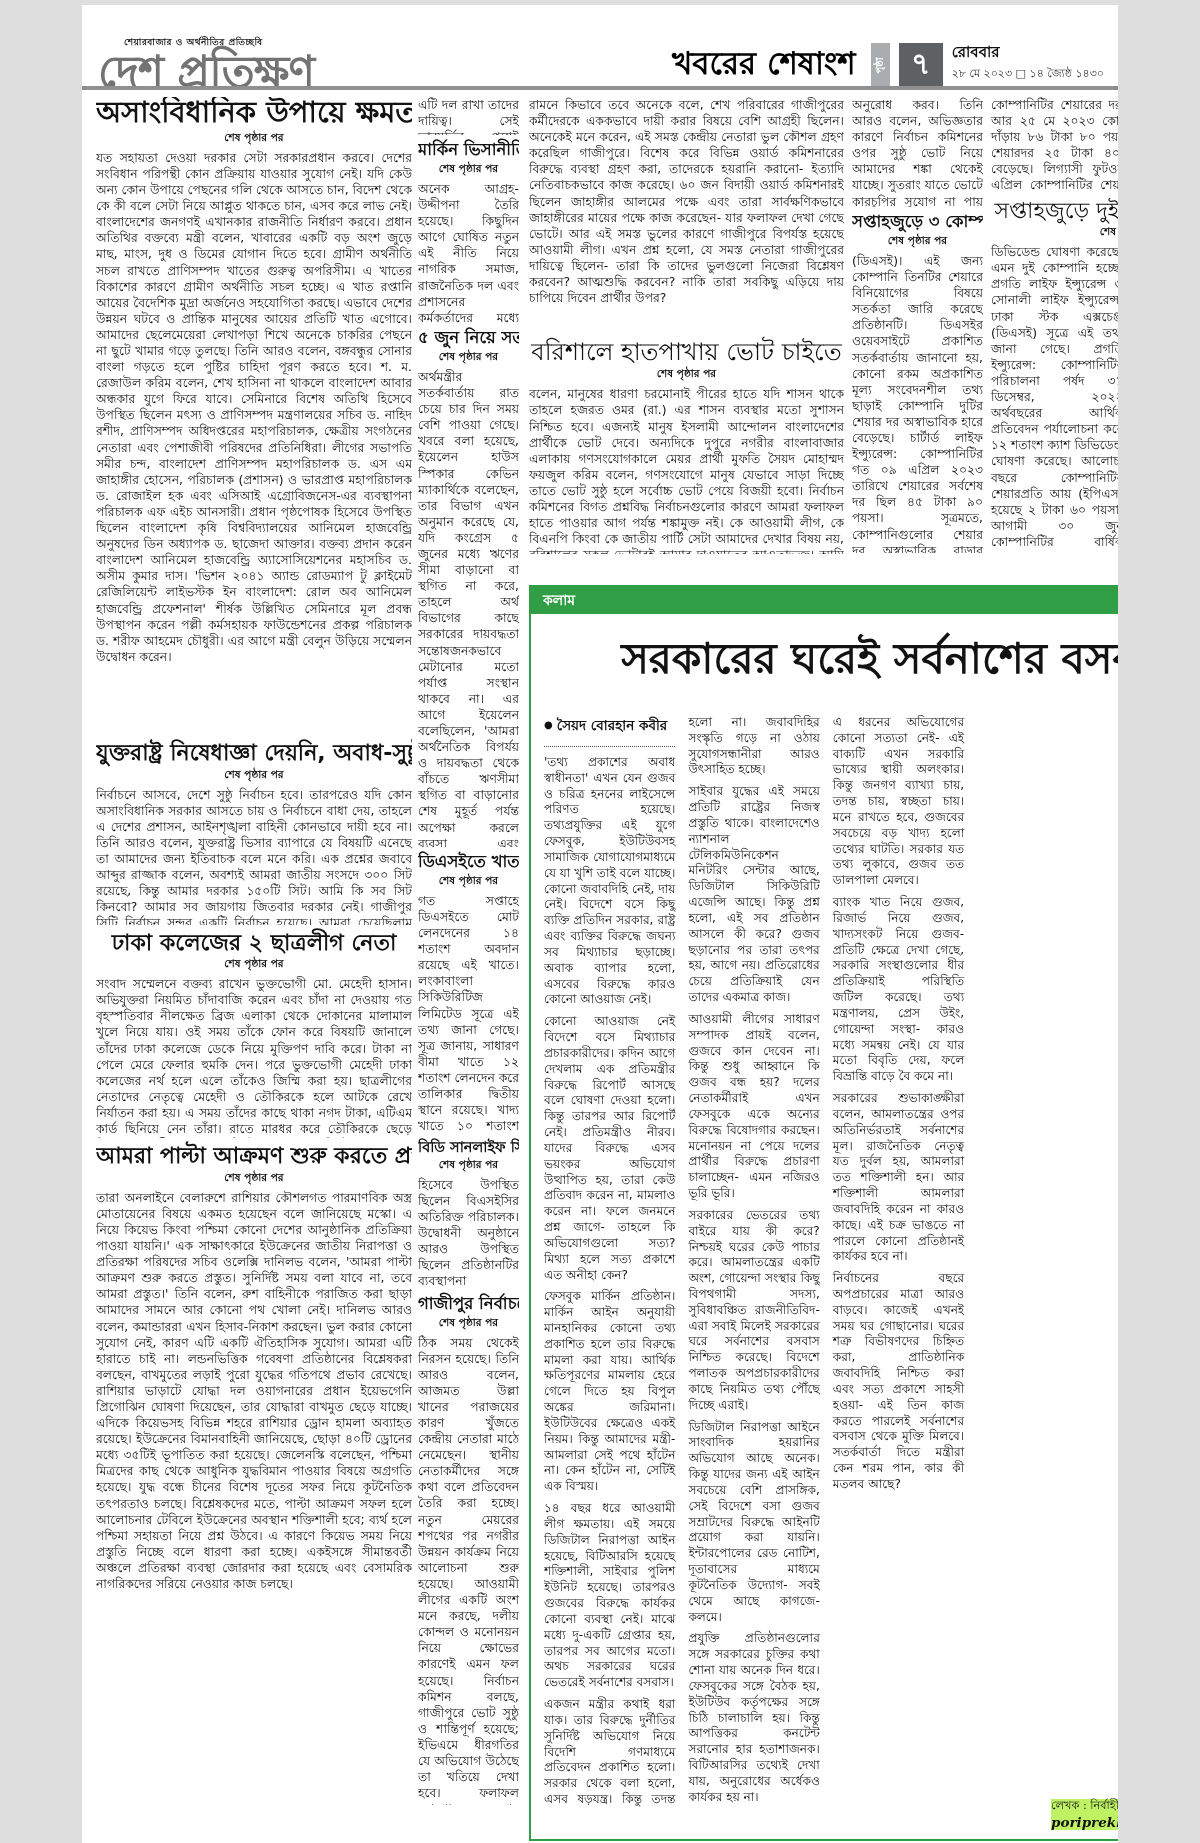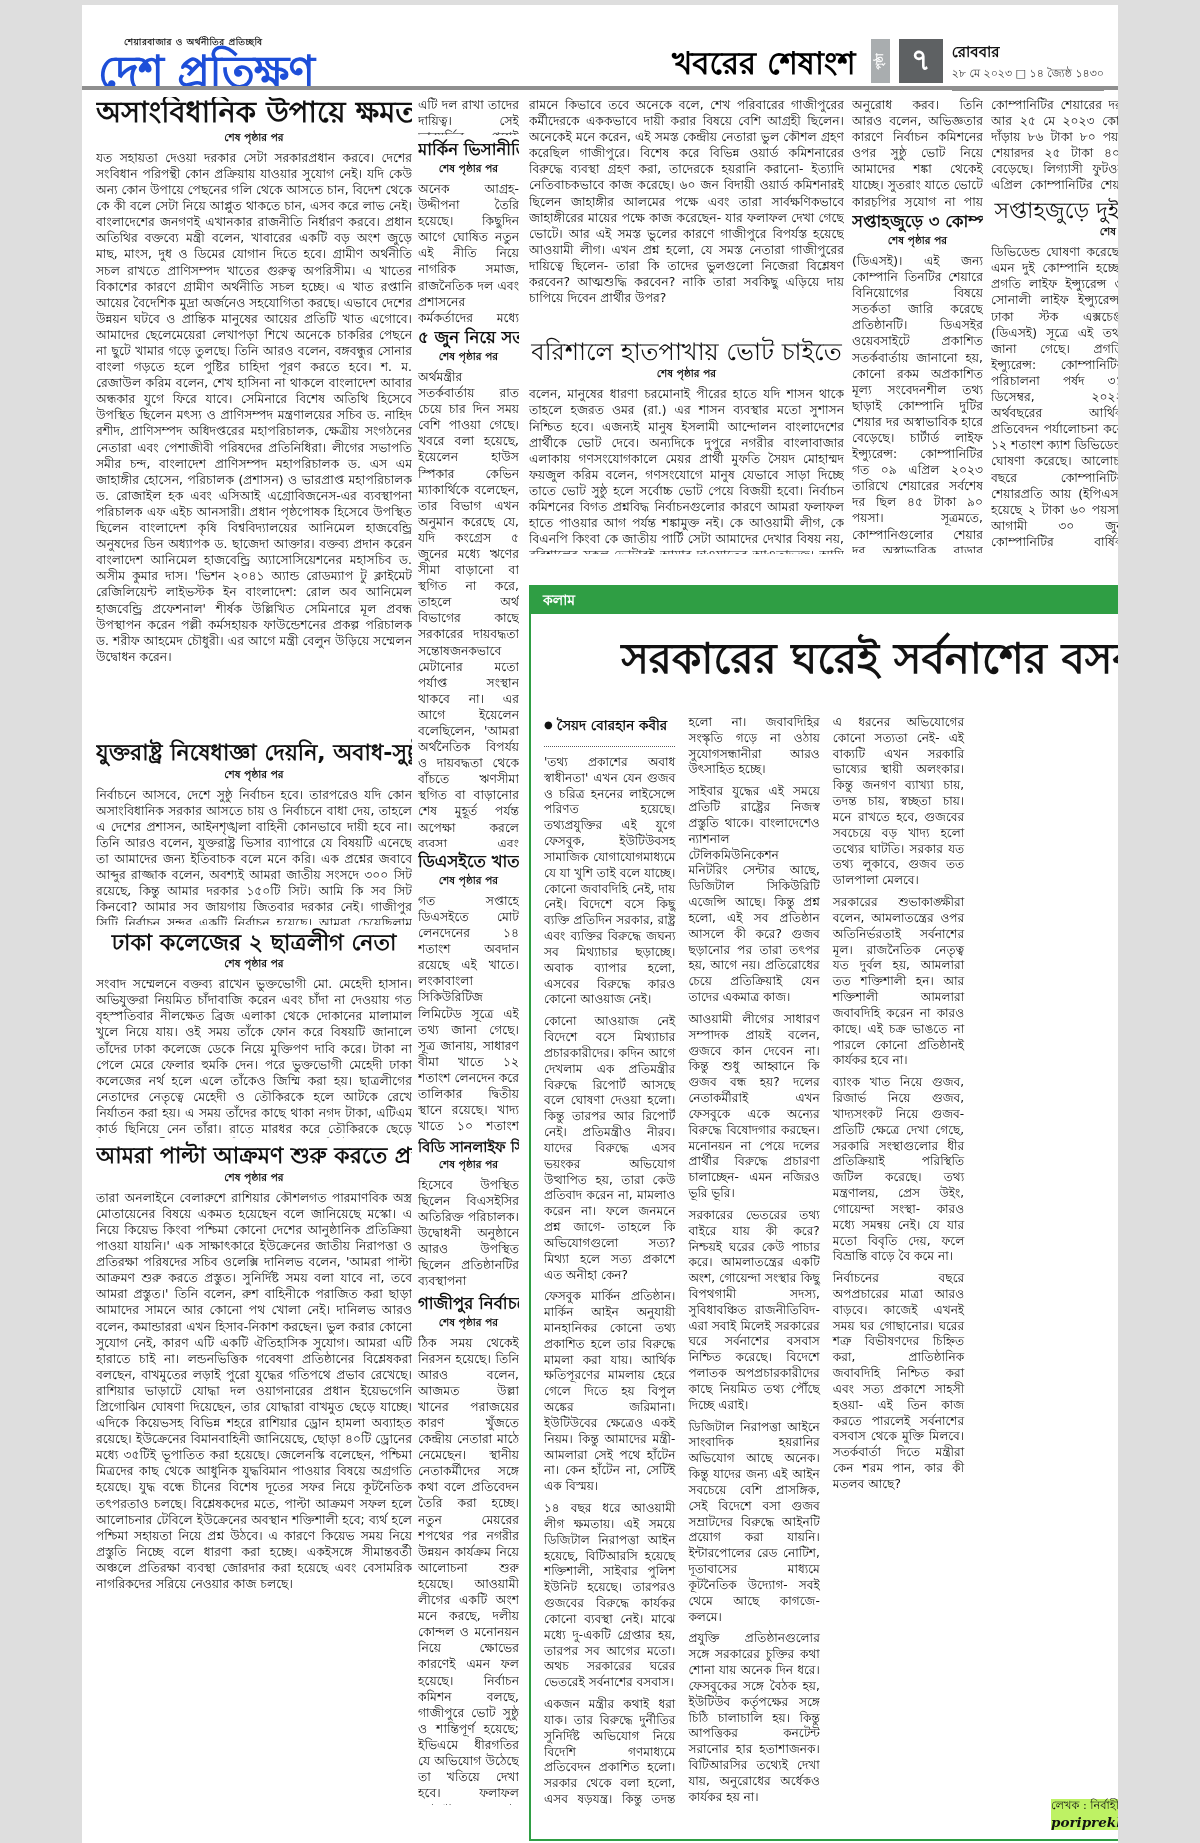--- a/index.html
+++ b/index.html
@@ -1,22 +1,22 @@
 <!DOCTYPE html>
 <html><head>
 <meta charset="utf-8">
 <style>
   html,body{margin:0;padding:0;background:#dedede;}
   .page{position:relative;width:1036px;height:1843px;margin:5px auto;background:#ffffff;
         font-family:"DejaVu Sans","Liberation Sans",sans-serif;color:#121212;overflow:hidden;}
   
   .masthead{position:absolute;left:16px;top:30px;}
   .tagline{font-size:9px;font-weight:bold;color:#222;margin-left:26px;letter-spacing:.5px;}
-  .mast-title{font-size:44px;font-weight:900;line-height:1.0;letter-spacing:-1px;color:#1d4ed8;}
-  .hdr-right{position:absolute;right:14px;top:34px;display:flex;gap:9px;}
+  .mast-title{font-size:44px;font-weight:900;line-height:1.0;letter-spacing:-1px;color:#737373;}
+  .hdr-right{position:absolute;right:14px;top:34px;display:flex;align-items:center;gap:9px;}
   .section-title{font-size:31px;font-weight:900;color:#000;margin-right:6px;}
   .page-word-box{width:19px;height:44px;background:#a9adaf;color:#fff;display:flex;align-items:center;justify-content:center;}
   .page-word-box span{transform:rotate(-90deg);font-size:10px;font-weight:bold;white-space:nowrap;}
   .page-num-box{width:44px;height:44px;background:#5e6163;color:#fff;display:flex;align-items:center;justify-content:center;
                 font-size:30px;font-weight:900;}
   .datestack{display:flex;flex-direction:column;justify-content:center;border-bottom:2px solid #8f8f8f;padding-bottom:4px;}
   .day{font-size:15px;font-weight:900;}
   .dateline{font-size:11px;color:#333;}
   .hdr-rule{position:absolute;left:0;top:81px;width:1200px;height:4px;background:#8f8f8f;}
   
@@ -151,22 +151,22 @@
       <p>কোনো আওয়াজ নেই বিদেশে বসে মিথ্যাচার প্রচারকারীদের। কদিন আগে দেখলাম এক প্রতিমন্ত্রীর বিরুদ্ধে রিপোর্ট আসছে বলে ঘোষণা দেওয়া হলো। কিন্তু তারপর আর রিপোর্ট নেই। প্রতিমন্ত্রীও নীরব। যাদের বিরুদ্ধে এসব ভয়ংকর অভিযোগ উত্থাপিত হয়, তারা কেউ প্রতিবাদ করেন না, মামলাও করেন না। ফলে জনমনে প্রশ্ন জাগে- তাহলে কি অভিযোগগুলো সত্য? মিথ্যা হলে সত্য প্রকাশে এত অনীহা কেন?</p>
       <p>ফেসবুক মার্কিন প্রতিষ্ঠান। মার্কিন আইন অনুযায়ী মানহানিকর কোনো তথ্য প্রকাশিত হলে তার বিরুদ্ধে মামলা করা যায়। আর্থিক ক্ষতিপূরণের মামলায় হেরে গেলে দিতে হয় বিপুল অঙ্কের জরিমানা। ইউটিউবের ক্ষেত্রেও একই নিয়ম। কিন্তু আমাদের মন্ত্রী-আমলারা সেই পথে হাঁটেন না। কেন হাঁটেন না, সেটিই এক বিস্ময়।</p>
       <p>১৪ বছর ধরে আওয়ামী লীগ ক্ষমতায়। এই সময়ে ডিজিটাল নিরাপত্তা আইন হয়েছে, বিটিআরসি হয়েছে শক্তিশালী, সাইবার পুলিশ ইউনিট হয়েছে। তারপরও গুজবের বিরুদ্ধে কার্যকর কোনো ব্যবস্থা নেই। মাঝে মধ্যে দু-একটি গ্রেপ্তার হয়, তারপর সব আগের মতো। অথচ সরকারের ঘরের ভেতরেই সর্বনাশের বসবাস।</p>
       <p>একজন মন্ত্রীর কথাই ধরা যাক। তার বিরুদ্ধে দুর্নীতির সুনির্দিষ্ট অভিযোগ নিয়ে বিদেশি গণমাধ্যমে প্রতিবেদন প্রকাশিত হলো। সরকার থেকে বলা হলো, এসব ষড়যন্ত্র। কিন্তু তদন্ত হলো না। জবাবদিহির সংস্কৃতি গড়ে না ওঠায় সুযোগসন্ধানীরা আরও উৎসাহিত হচ্ছে।</p>
       <p>সাইবার যুদ্ধের এই সময়ে প্রতিটি রাষ্ট্রের নিজস্ব প্রস্তুতি থাকে। বাংলাদেশেও ন্যাশনাল টেলিকমিউনিকেশন মনিটরিং সেন্টার আছে, ডিজিটাল সিকিউরিটি এজেন্সি আছে। কিন্তু প্রশ্ন হলো, এই সব প্রতিষ্ঠান আসলে কী করে? গুজব ছড়ানোর পর তারা তৎপর হয়, আগে নয়। প্রতিরোধের চেয়ে প্রতিক্রিয়াই যেন তাদের একমাত্র কাজ।</p>
       <p>আওয়ামী লীগের সাধারণ সম্পাদক প্রায়ই বলেন, গুজবে কান দেবেন না। কিন্তু শুধু আহ্বানে কি গুজব বন্ধ হয়? দলের নেতাকর্মীরাই এখন ফেসবুকে একে অন্যের বিরুদ্ধে বিষোদগার করছেন। মনোনয়ন না পেয়ে দলের প্রার্থীর বিরুদ্ধে প্রচারণা চালাচ্ছেন- এমন নজিরও ভূরি ভূরি।</p>
       <p>সরকারের ভেতরের তথ্য বাইরে যায় কী করে? নিশ্চয়ই ঘরের কেউ পাচার করে। আমলাতন্ত্রের একটি অংশ, গোয়েন্দা সংস্থার কিছু বিপথগামী সদস্য, সুবিধাবঞ্চিত রাজনীতিবিদ- এরা সবাই মিলেই সরকারের ঘরে সর্বনাশের বসবাস নিশ্চিত করেছে। বিদেশে পলাতক অপপ্রচারকারীদের কাছে নিয়মিত তথ্য পৌঁছে দিচ্ছে এরাই।</p>
       <p>ডিজিটাল নিরাপত্তা আইনে সাংবাদিক হয়রানির অভিযোগ আছে অনেক। কিন্তু যাদের জন্য এই আইন সবচেয়ে বেশি প্রাসঙ্গিক, সেই বিদেশে বসা গুজব সম্রাটদের বিরুদ্ধে আইনটি প্রয়োগ করা যায়নি। ইন্টারপোলের রেড নোটিশ, দূতাবাসের মাধ্যমে কূটনৈতিক উদ্যোগ- সবই থেমে আছে কাগজে-কলমে।</p>
       <p>প্রযুক্তি প্রতিষ্ঠানগুলোর সঙ্গে সরকারের চুক্তির কথা শোনা যায় অনেক দিন ধরে। ফেসবুকের সঙ্গে বৈঠক হয়, ইউটিউব কর্তৃপক্ষের সঙ্গে চিঠি চালাচালি হয়। কিন্তু আপত্তিকর কনটেন্ট সরানোর হার হতাশাজনক। বিটিআরসির তথ্যেই দেখা যায়, অনুরোধের অর্ধেকও কার্যকর হয় না।</p>
       <p>এ ধরনের অভিযোগের কোনো সত্যতা নেই- এই বাক্যটি এখন সরকারি ভাষ্যের স্থায়ী অলংকার। কিন্তু জনগণ ব্যাখ্যা চায়, তদন্ত চায়, স্বচ্ছতা চায়। মনে রাখতে হবে, গুজবের সবচেয়ে বড় খাদ্য হলো তথ্যের ঘাটতি। সরকার যত তথ্য লুকাবে, গুজব তত ডালপালা মেলবে।</p>
+      <p>ব্যাংক খাত নিয়ে গুজব, রিজার্ভ নিয়ে গুজব, খাদ্যসংকট নিয়ে গুজব- প্রতিটি ক্ষেত্রে দেখা গেছে, সরকারি সংস্থাগুলোর ধীর প্রতিক্রিয়াই পরিস্থিতি জটিল করেছে। তথ্য মন্ত্রণালয়, প্রেস উইং, গোয়েন্দা সংস্থা- কারও মধ্যে সমন্বয় নেই। যে যার মতো বিবৃতি দেয়, ফলে বিভ্রান্তি বাড়ে বৈ কমে না।</p>
       <p>সরকারের শুভাকাঙ্ক্ষীরা বলেন, আমলাতন্ত্রের ওপর অতিনির্ভরতাই সর্বনাশের মূল। রাজনৈতিক নেতৃত্ব যত দুর্বল হয়, আমলারা তত শক্তিশালী হন। আর শক্তিশালী আমলারা জবাবদিহি করেন না কারও কাছে। এই চক্র ভাঙতে না পারলে কোনো প্রতিষ্ঠানই কার্যকর হবে না।</p>
-      <p>ব্যাংক খাত নিয়ে গুজব, রিজার্ভ নিয়ে গুজব, খাদ্যসংকট নিয়ে গুজব- প্রতিটি ক্ষেত্রে দেখা গেছে, সরকারি সংস্থাগুলোর ধীর প্রতিক্রিয়াই পরিস্থিতি জটিল করেছে। তথ্য মন্ত্রণালয়, প্রেস উইং, গোয়েন্দা সংস্থা- কারও মধ্যে সমন্বয় নেই। যে যার মতো বিবৃতি দেয়, ফলে বিভ্রান্তি বাড়ে বৈ কমে না।</p>
       <p>নির্বাচনের বছরে অপপ্রচারের মাত্রা আরও বাড়বে। কাজেই এখনই সময় ঘর গোছানোর। ঘরের শত্রু বিভীষণদের চিহ্নিত করা, প্রাতিষ্ঠানিক জবাবদিহি নিশ্চিত করা এবং সত্য প্রকাশে সাহসী হওয়া- এই তিন কাজ করতে পারলেই সর্বনাশের বসবাস থেকে মুক্তি মিলবে। সতর্কবার্তা দিতে মন্ত্রীরা কেন শরম পান, কার কী মতলব আছে?</p>
     </div>
     <div class="kolam-footer">
       <div class="role">লেখক : নির্বাহী পরিচালক, পরিপ্রেক্ষিত</div>
       <div class="mail">poriprekkhit@yahoo.com</div>
     </div>
   </div>
 
 </div>
 

